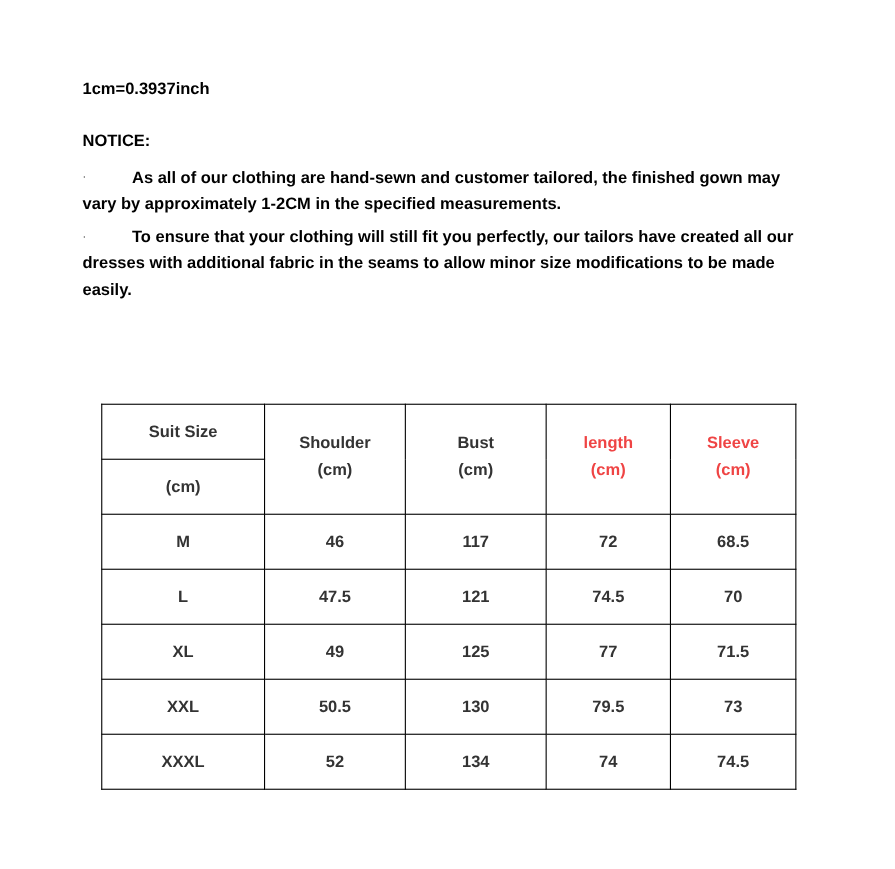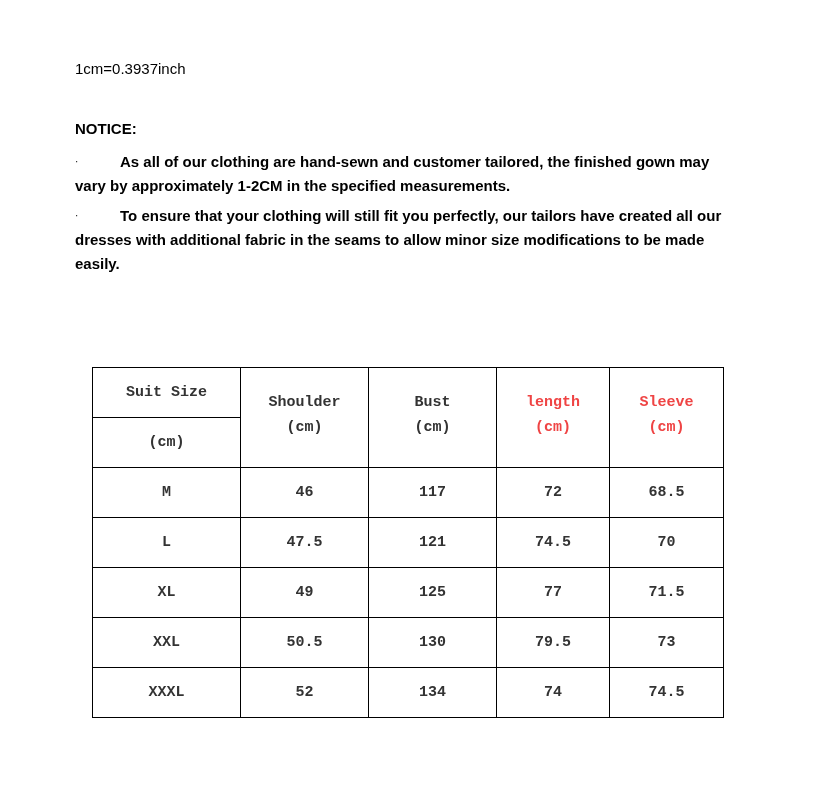--- a/index.html
+++ b/index.html
@@ -11,23 +11,23 @@
     width: 814px;
     height: 790px;
     position: relative;
     overflow: hidden;
     font-family: "Liberation Sans", sans-serif;
     color: #000;
   }
   .conv {
     position: absolute;
     left: 75px;
-    top: 60px;
+    top: 72px;
     font-size: 15px;
-    font-weight: normal;
+    font-weight: bold;
     letter-spacing: 0px;
   }
   .notice-title {
     position: absolute;
     left: 75px;
     top: 120px;
     font-size: 15px;
     font-weight: bold;
   }
   .notice-list {
@@ -52,21 +52,20 @@
   }
   table.size-chart {
     position: absolute;
     left: 92px;
     top: 367px;
     border-collapse: collapse;
     table-layout: fixed;
     font-weight: bold;
     font-size: 15px;
     color: #333333;
-    font-family: Liberation Mono, monospace;
   }
   table.size-chart td {
     border: 1.5px solid #000;
     text-align: center;
     vertical-align: middle;
     padding: 0;
   }
   .hdr-multi {
     line-height: 25px;
     padding-bottom: 6px !important;

